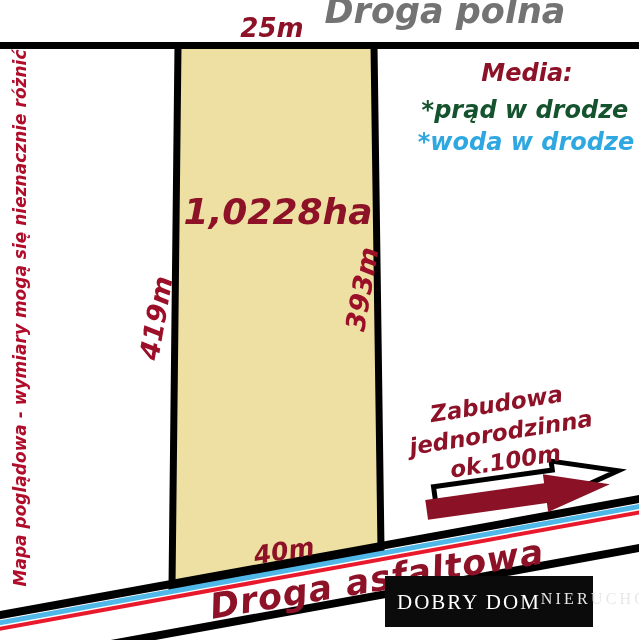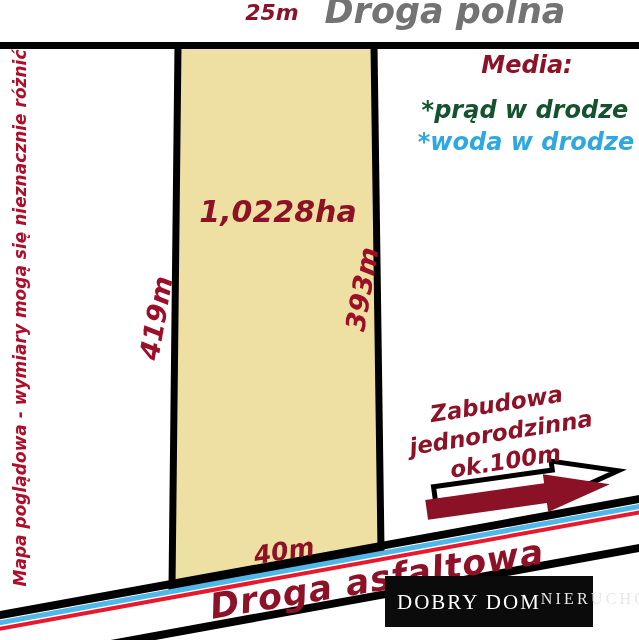--- a/index.html
+++ b/index.html
@@ -6,27 +6,27 @@
   #stage{
     position:relative;width:639px;height:640px;overflow:hidden;background:#ffffff;
     font-family:"DejaVu Sans",sans-serif;
   }
   #shapes{position:absolute;left:0;top:0;z-index:1;}
   .lbl{
     position:absolute;white-space:nowrap;font-weight:bold;font-style:italic;
     z-index:2;transform-origin:center center;
   }
   
-  #lbl-25m        {left:272px;top:12px; font-size:22px;color:#8E1227;transform:translate(-50%,-50%);}
+  #lbl-25m        {left:272px;top:28px; font-size:26px;color:#8E1227;transform:translate(-50%,-50%);}
   #lbl-droga-polna{left:445px;top:11px; font-size:35px;color:#737373;transform:translate(-50%,-50%);}
-  #lbl-media      {left:527px;top:65px; font-size:24px;color:#8E1227;transform:translate(-50%,-50%);}
+  #lbl-media      {left:527px;top:73px; font-size:24px;color:#8E1227;transform:translate(-50%,-50%);}
   #lbl-prad       {left:525px;top:110px;font-size:24px;color:#14532d;transform:translate(-50%,-50%);}
   #lbl-woda       {left:526px;top:142px;font-size:24px;color:#2FA8E1;transform:translate(-50%,-50%);}
   #lbl-disclaimer {left:20px; top:318px;font-size:17px;color:#B00D2B;transform:translate(-50%,-50%) rotate(-90deg);}
-  #lbl-area       {left:278px;top:211px;font-size:30px;color:#8E1227;transform:translate(-50%,-50%);text-align:center;}
+  #lbl-area       {left:278px;top:211px;font-size:36px;color:#8E1227;transform:translate(-50%,-50%);text-align:center;}
   #lbl-419        {left:156px;top:318px;font-size:27px;color:#9C0F28;transform:translate(-50%,-50%) rotate(-80deg);}
   #lbl-393        {left:362px;top:289px;font-size:27px;color:#9C0F28;transform:translate(-50%,-50%) rotate(-80deg);}
   #lbl-zabudowa   {left:501px;top:433px;font-size:23px;color:#8E1227;line-height:29px;text-align:center;
                    transform:translate(-50%,-50%) rotate(-9deg);}
   #lbl-40m        {left:284px;top:551px;font-size:25px;color:#8E1227;transform:translate(-50%,-50%) rotate(-9deg);}
   #lbl-asfaltowa  {left:377px;top:579px;font-size:35px;color:#8E1227;letter-spacing:1px;
                    transform:translate(-50%,-50%) rotate(-9.5deg);}
   
   #logo{
     position:absolute;left:385px;top:576px;width:208px;height:51px;background:#0b0b0b;

